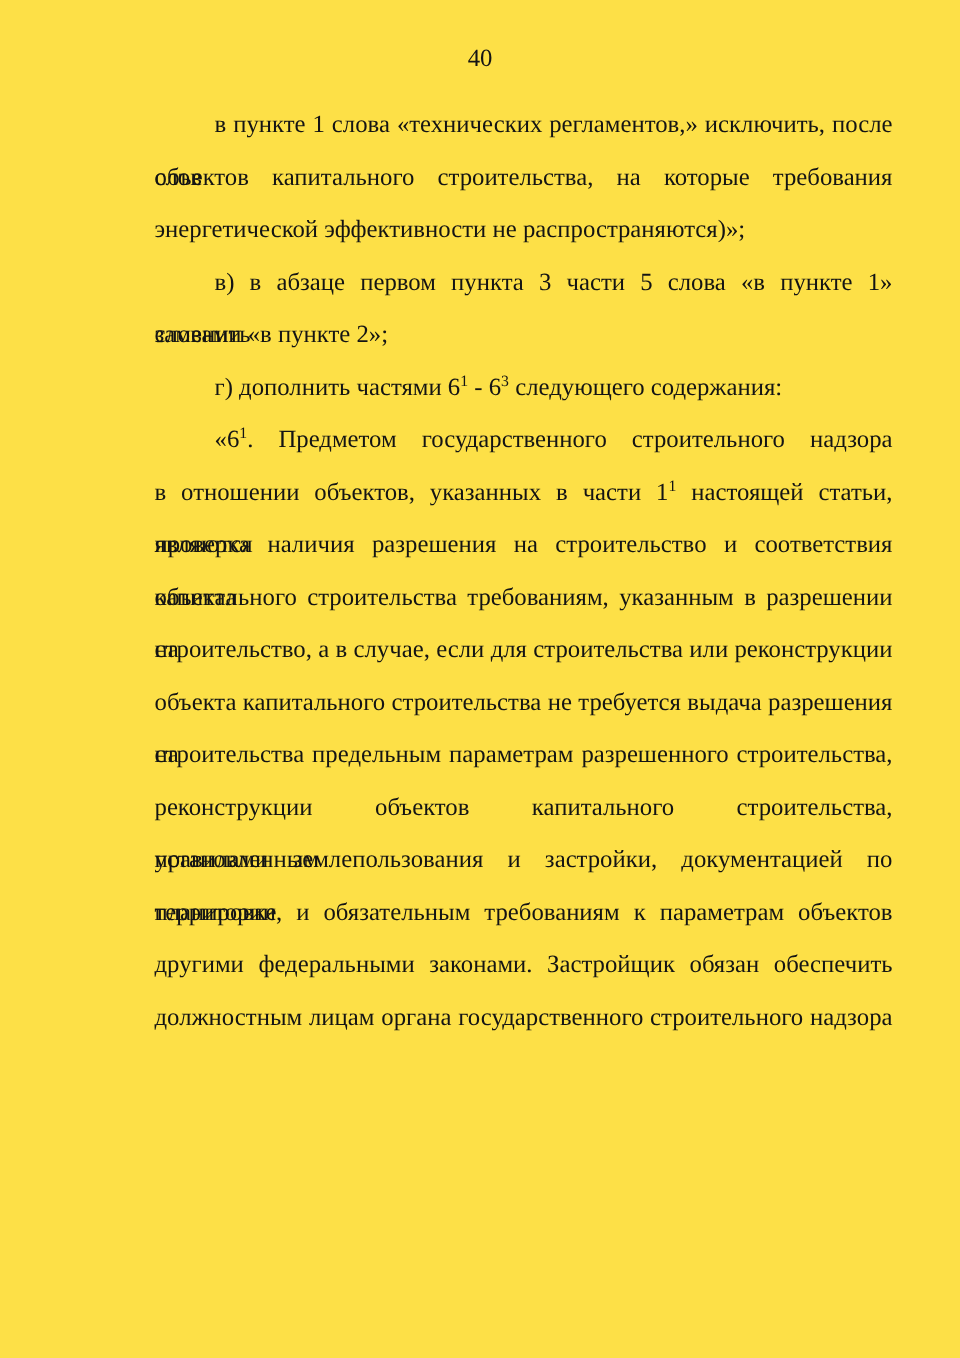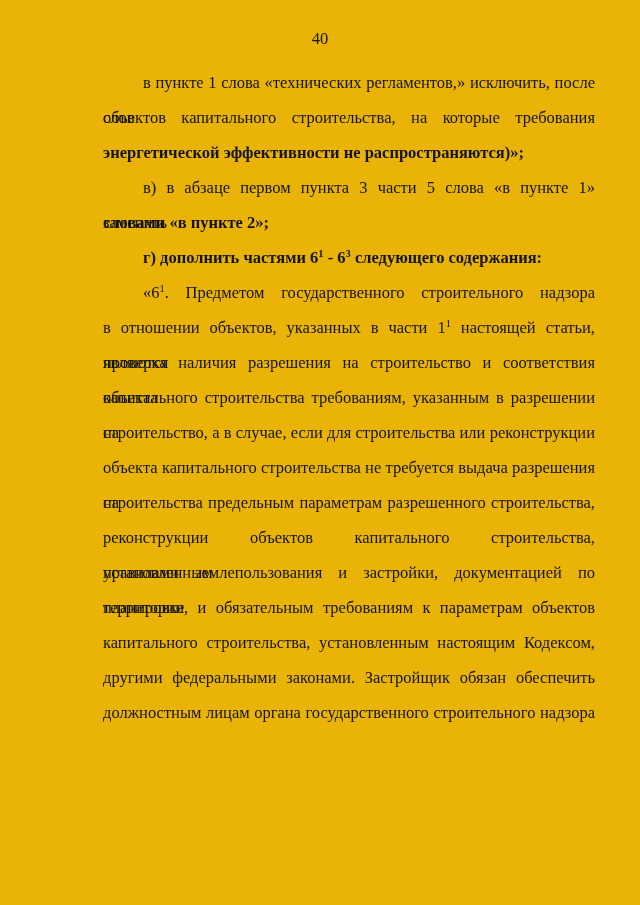--- a/index.html
+++ b/index.html
@@ -10,21 +10,21 @@
   body {
     width: 640px;
     height: 905px;
     font-family: "Liberation Serif", "DejaVu Serif", serif;
     color: #141414;
   }
   .page {
     position: relative;
     width: 640px;
     height: 905px;
-    background: #eab308;
+    background: #fde047;
     overflow: hidden;
   }
   .page-number {
     position: absolute;
     top: 30px;
     left: 0;
     width: 640px;
     text-align: center;
     font-size: 16.5px;
     line-height: 18px;
@@ -39,21 +39,20 @@
   }
   .line {
     height: 35px;
     line-height: 35px;
     text-align: justify;
     text-align-last: justify;
   }
   .line.align-left {
     text-align: left;
     text-align-last: left;
-    font-weight: bold;
   }
   .line.indent {
     text-indent: 40px;
   }
   .line sup {
     font-size: 10.5px;
     line-height: 0;
     vertical-align: baseline;
     position: relative;
     top: -6px;
@@ -74,17 +73,16 @@
       <div class="line indent"><span>«6</span><sup>1</sup><span>. Предметом государственного строительного надзора</span></div>
       <div class="line"><span>в отношении объектов, указанных в части 1</span><sup>1</sup><span> настоящей статьи, являются</span></div>
       <div class="line"><span>проверка наличия разрешения на строительство и соответствия объекта</span></div>
       <div class="line"><span>капитального строительства требованиям, указанным в разрешении на</span></div>
       <div class="line"><span>строительство, а в случае, если для строительства или реконструкции</span></div>
       <div class="line"><span>объекта капитального строительства не требуется выдача разрешения на</span></div>
       <div class="line"><span>строительства предельным параметрам разрешенного строительства,</span></div>
       <div class="line"><span>реконструкции объектов капитального строительства, установленным</span></div>
       <div class="line"><span>правилами землепользования и застройки, документацией по планировке</span></div>
       <div class="line"><span>территории, и обязательным требованиям к параметрам объектов</span></div>
-      <div class="line"><span>капитального строительства, установленным настоящим Кодексом,</span></div>
       <div class="line"><span>другими федеральными законами. Застройщик обязан обеспечить</span></div>
       <div class="line"><span>должностным лицам органа государственного строительного надзора</span></div>
     </div>
 </div>
 
 </body></html>

